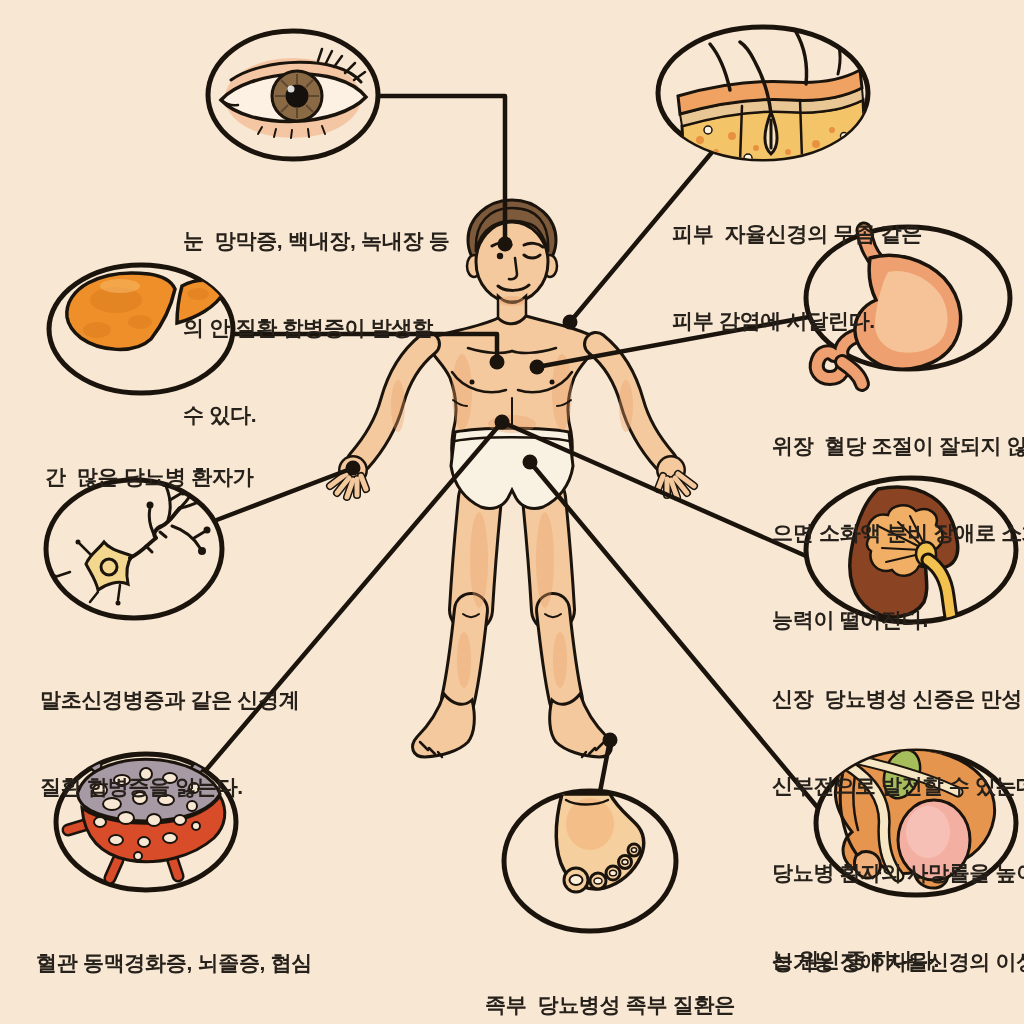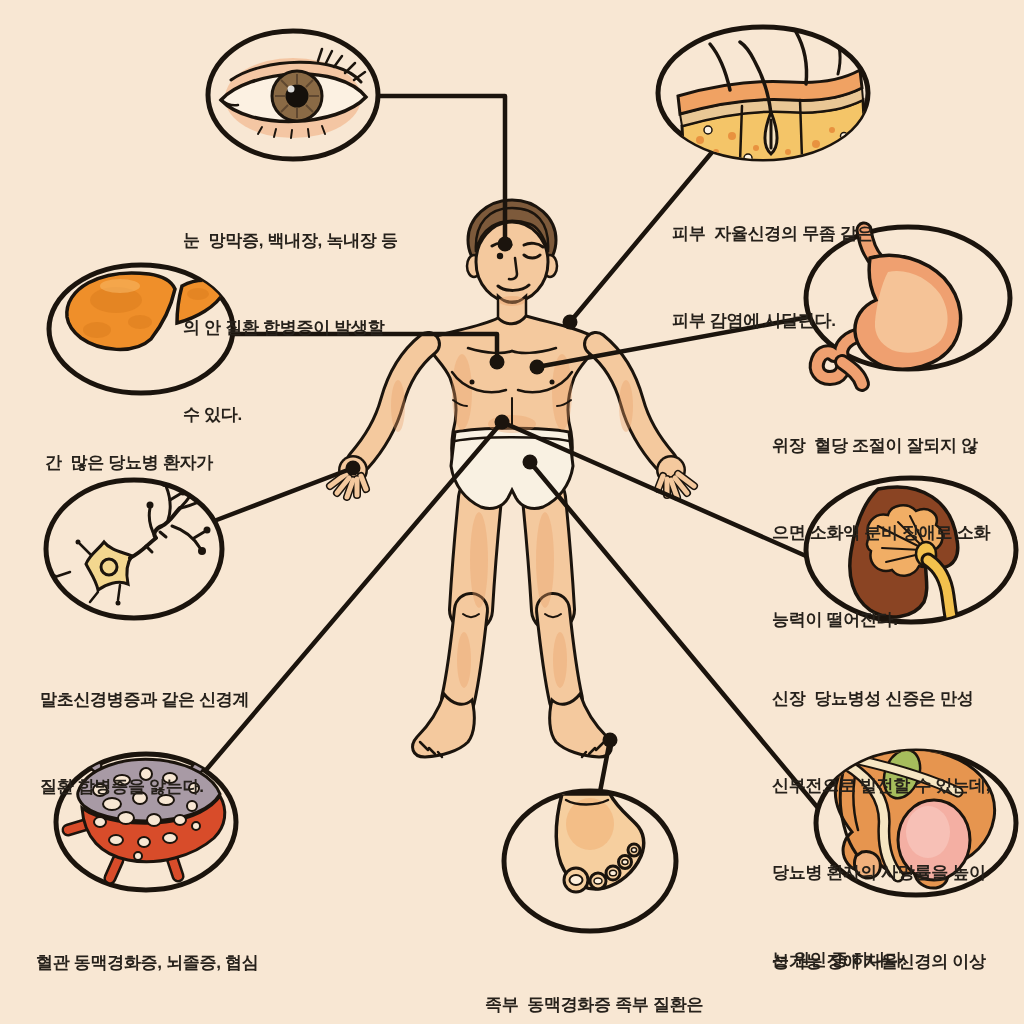--- a/index.html
+++ b/index.html
@@ -1,19 +1,19 @@
 <!DOCTYPE html>
 <html style="--background: #f8e7d3; --outline: #1b140d; --text: #26211b; --skin: #f4c99e; --skin_shade: #eb9f66; --hair: #7d5a3b; --briefs: #f9f1e2; --liver: #ef8f2a; --liver_dark: #d87a1c; --stomach: #efa070; --stomach_inner: #f6c99e; --kidney: #8a4423; --kidney_inner: #f1ae65; --ureter: #f3c14d; --nerve_soma: #f3d78f; --vessel_gray: #a89aa5; --vessel_red: #d84c2a; --dermis: #f4c568; --dermis_dot: #e8923f; --epidermis: #f0a263; --strata: #e9c795; --iris: #8a6a45; --sclera: #fcf1e2; --foot_skin: #f6cf9f; --nail: #fdeeda; --genital_orange: #e6954f; --bladder_green: #a6bd5c; --testis_pink: #f4afa3; --cord_cream: #f6e6c3;"><head>
 <meta charset="utf-8">
 <style>
   html,body{margin:0;padding:0;}
   body{font-family:"Liberation Sans","DejaVu Sans",sans-serif;background:var(--background,#f8e7d3);}
   #stage{position:relative;width:1024px;height:1024px;background:var(--background,#f8e7d3);overflow:hidden;}
   #art{position:absolute;left:0;top:0;width:1024px;height:1024px;}
-  .cap{position:absolute;font-weight:700;font-size:17px;line-height:29px;color:var(--text,#26211b);
+  .cap{position:absolute;font-weight:700;font-size:21px;line-height:29px;color:var(--text,#26211b);
        white-space:pre;letter-spacing:-0.3px;}
   svg .ol{stroke:var(--outline,#1b140d);stroke-linecap:round;stroke-linejoin:round;fill:none;}
   svg .dot{fill:var(--outline,#1b140d);}
 </style>
 </head>
 <body>
 
 <div id="stage">
 
 <svg id="art" viewBox="0 0 1024 1024" xmlns="http://www.w3.org/2000/svg">
@@ -398,21 +398,21 @@
 
   <div class="cap" style="left:183px;top:168px;">
     <div>눈  망막증, 백내장, 녹내장 등</div>
     <div>의 안 질환 합병증이 발생할</div>
     <div>수 있다.</div>
   </div>
   <div class="cap" style="left:672px;top:161px;">
     <div>피부  자율신경의 무좀 같은</div>
     <div>피부 감염에 시달린다.</div>
   </div>
-  <div class="cap" style="left:45px;top:390px;">
+  <div class="cap" style="left:45px;top:404px;">
     <div>간  많은 당뇨병 환자가</div>
   </div>
   <div class="cap" style="left:772px;top:373px;">
     <div>위장  혈당 조절이 잘되지 않</div>
     <div>으면 소화액 분비 장애로 소화</div>
     <div>능력이 떨어진다.</div>
   </div>
   <div class="cap" style="left:40px;top:627px;">
     <div>말초신경병증과 같은 신경계</div>
     <div>질환 합병증을 앓는다.</div>
@@ -422,21 +422,21 @@
     <div>신부전으로 발전할 수 있는데,</div>
     <div>당뇨병 환자의 사망률을 높이</div>
     <div>는 원인 중 하나다.</div>
   </div>
   <div class="cap" style="left:36px;top:890px;">
     <div>혈관 동맥경화증, 뇌졸증, 협심</div>
     
     
   </div>
   <div class="cap" style="left:485px;top:932px;">
-    <div>족부  동맥경화증 족부 질환은</div>
+    <div>족부  당뇨병성 족부 질환은</div>
     
     
   </div>
   <div class="cap" style="left:772px;top:889px;">
     <div>성기능 장애 자율신경의 이상</div>
     
     
   </div>
 </div>
 

